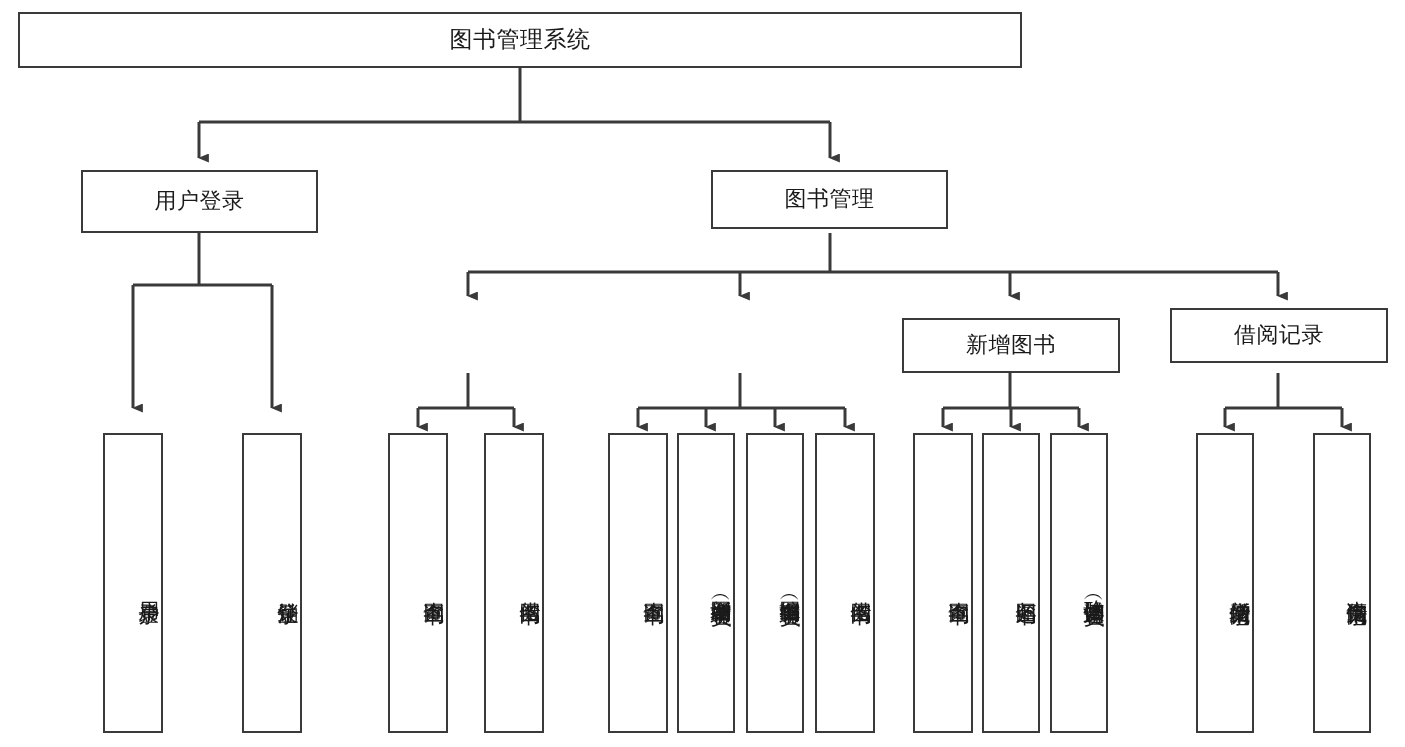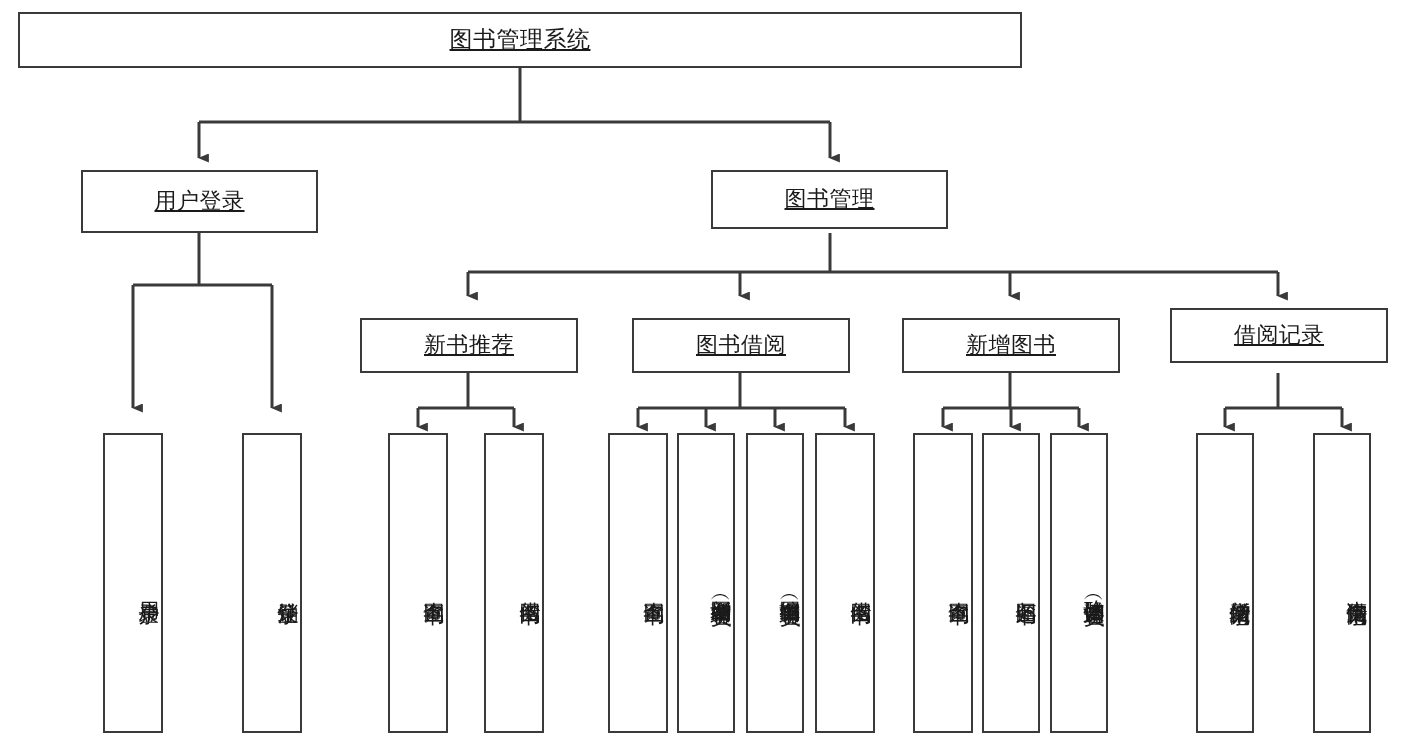--- a/index.html
+++ b/index.html
@@ -30,21 +30,20 @@
     border: 2px solid #3a3a3a;
     display: flex;
     align-items: center;
     justify-content: center;
     color: #1a1a1a;
   }
   .node.horiz {
     font-size: 22px;
     line-height: 1.2;
     letter-spacing: 0.5px;
-    text-decoration: underline;
   }
   .node.root {
     font-size: 23px;
   }
   .node.vert {
     writing-mode: vertical-rl;
     text-orientation: upright;
     font-size: 21px;
     line-height: 1.15;
     letter-spacing: 1px;
@@ -127,23 +126,21 @@
       <path d="M1342,408 L1342,427" marker-end="url(#arrow)"></path>
     </g>
   </svg>
 
   <div class="node horiz root" style="left:18px; top:12px; width:1004px; height:56px;">图书管理系统</div>
 
   <div class="node horiz" style="left:81px; top:170px; width:237px; height:63px;">用户登录</div>
 
   <div class="node horiz" style="left:711px; top:170px; width:237px; height:59px;">图书管理</div>
 
-  <div class="node horiz" style="left:360px; top:318px; width:218px; height:55px;">新书推荐</div>
 
-  <div class="node horiz" style="left:632px; top:318px; width:218px; height:55px;">图书借阅</div>
 
   <div class="node horiz" style="left:902px; top:318px; width:218px; height:55px;">新增图书</div>
 
   <div class="node horiz" style="left:1170px; top:308px; width:218px; height:55px;">借阅记录</div>
 
   <div class="node vert" style="left:103px; top:433px; width:60px; height:300px;">
     <span class="vtext">用户登录</span>
   </div>
 
   <div class="node vert" style="left:242px; top:433px; width:60px; height:300px;">

